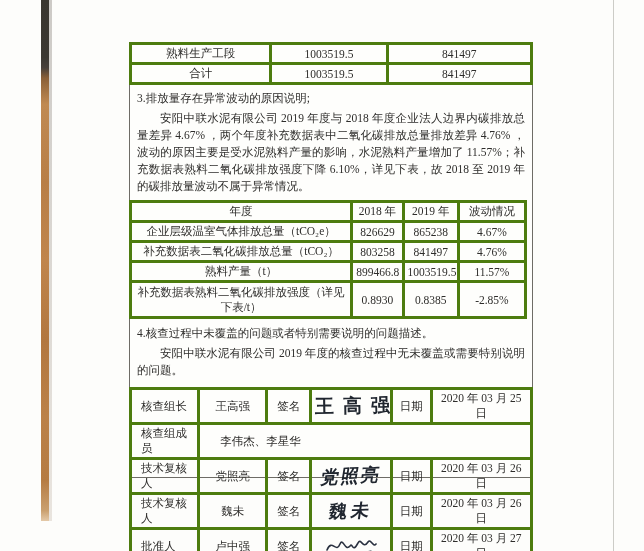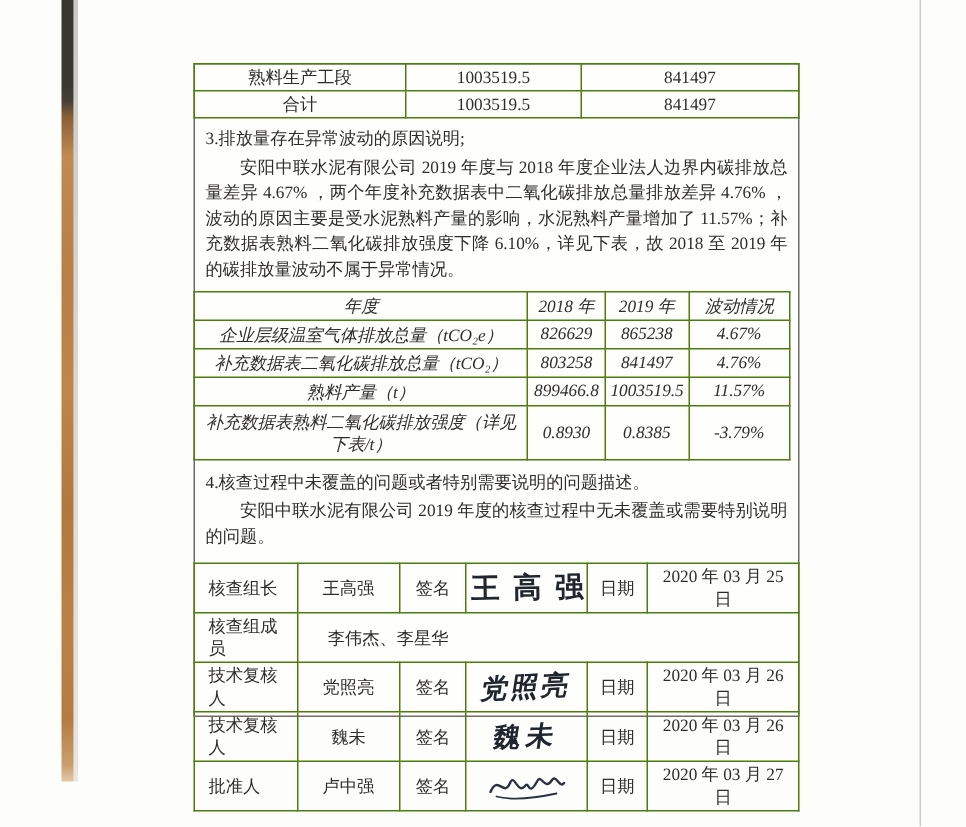--- a/index.html
+++ b/index.html
@@ -25,33 +25,33 @@
   .page-edge{position:absolute;left:613px;top:0;width:1px;height:551px;background:#ccccc7;}
 
   
   .frame{
     position:absolute;left:129px;top:42px;width:404px;height:436px;
     border:1px solid #6e6c66;box-sizing:border-box;background:#fefefc;
     display:flex;flex-direction:column;
   }
   table{border-collapse:collapse;width:100%;table-layout:fixed;}
   td,th{
-    border:1px solid #4d7c0f;font-weight:normal;
+    border:3px solid #4d7c0f;font-weight:normal;
     font-size:11.5px;text-align:center;vertical-align:middle;
     padding:1px 3px;box-sizing:border-box;overflow:hidden;
   }
   .top-table td{height:17px;}
   .top-table{margin:-1px;width:calc(100% + 2px);}
 
   .textblock{padding:7px 7px 3px 7px;font-size:11.5px;}
   .sec-heading{margin:0 0 4px 0;font-size:11.5px;}
   .sec-par{margin:0;text-indent:2em;line-height:17px;text-align:justify;}
 
   .cmp-table{width:calc(100% - 4px);margin:2px 3px 0 -1px;}
-  .cmp-table td{height:19px;font-style:italic;}
+  .cmp-table td{height:19px;}
   .cmp-table tr.tall td{height:36px;}
 
   .sig-table{margin:5px -1px -1px -1px;width:calc(100% + 2px);}
   .sig-table td{height:27px;}
   .sig-table td.role{text-align:left;padding-left:9px;}
   .sig-table td.names{text-align:left;padding-left:20px;height:19px;}
 
   
   .hand{
     display:inline-block;color:#20262f;
@@ -127,21 +127,21 @@
     <tr>
       <td>熟料产量（t）</td>
       <td>899466.8</td>
       <td>1003519.5</td>
       <td>11.57%</td>
     </tr>
     <tr class="tall">
       <td>补充数据表熟料二氧化碳排放强度（详见下表/t）</td>
       <td>0.8930</td>
       <td>0.8385</td>
-      <td>-3.79%</td>
+      <td>-2.85%</td>
     </tr>
   </tbody>
     </table>
 
   <div class="textblock">
     <p class="sec-heading">4.核查过程中未覆盖的问题或者特别需要说明的问题描述。</p>
     <p class="sec-par">安阳中联水泥有限公司 2019 年度的核查过程中无未覆盖或需要特别说明的问题。</p>
   </div>
 
   <table class="sig-table">

